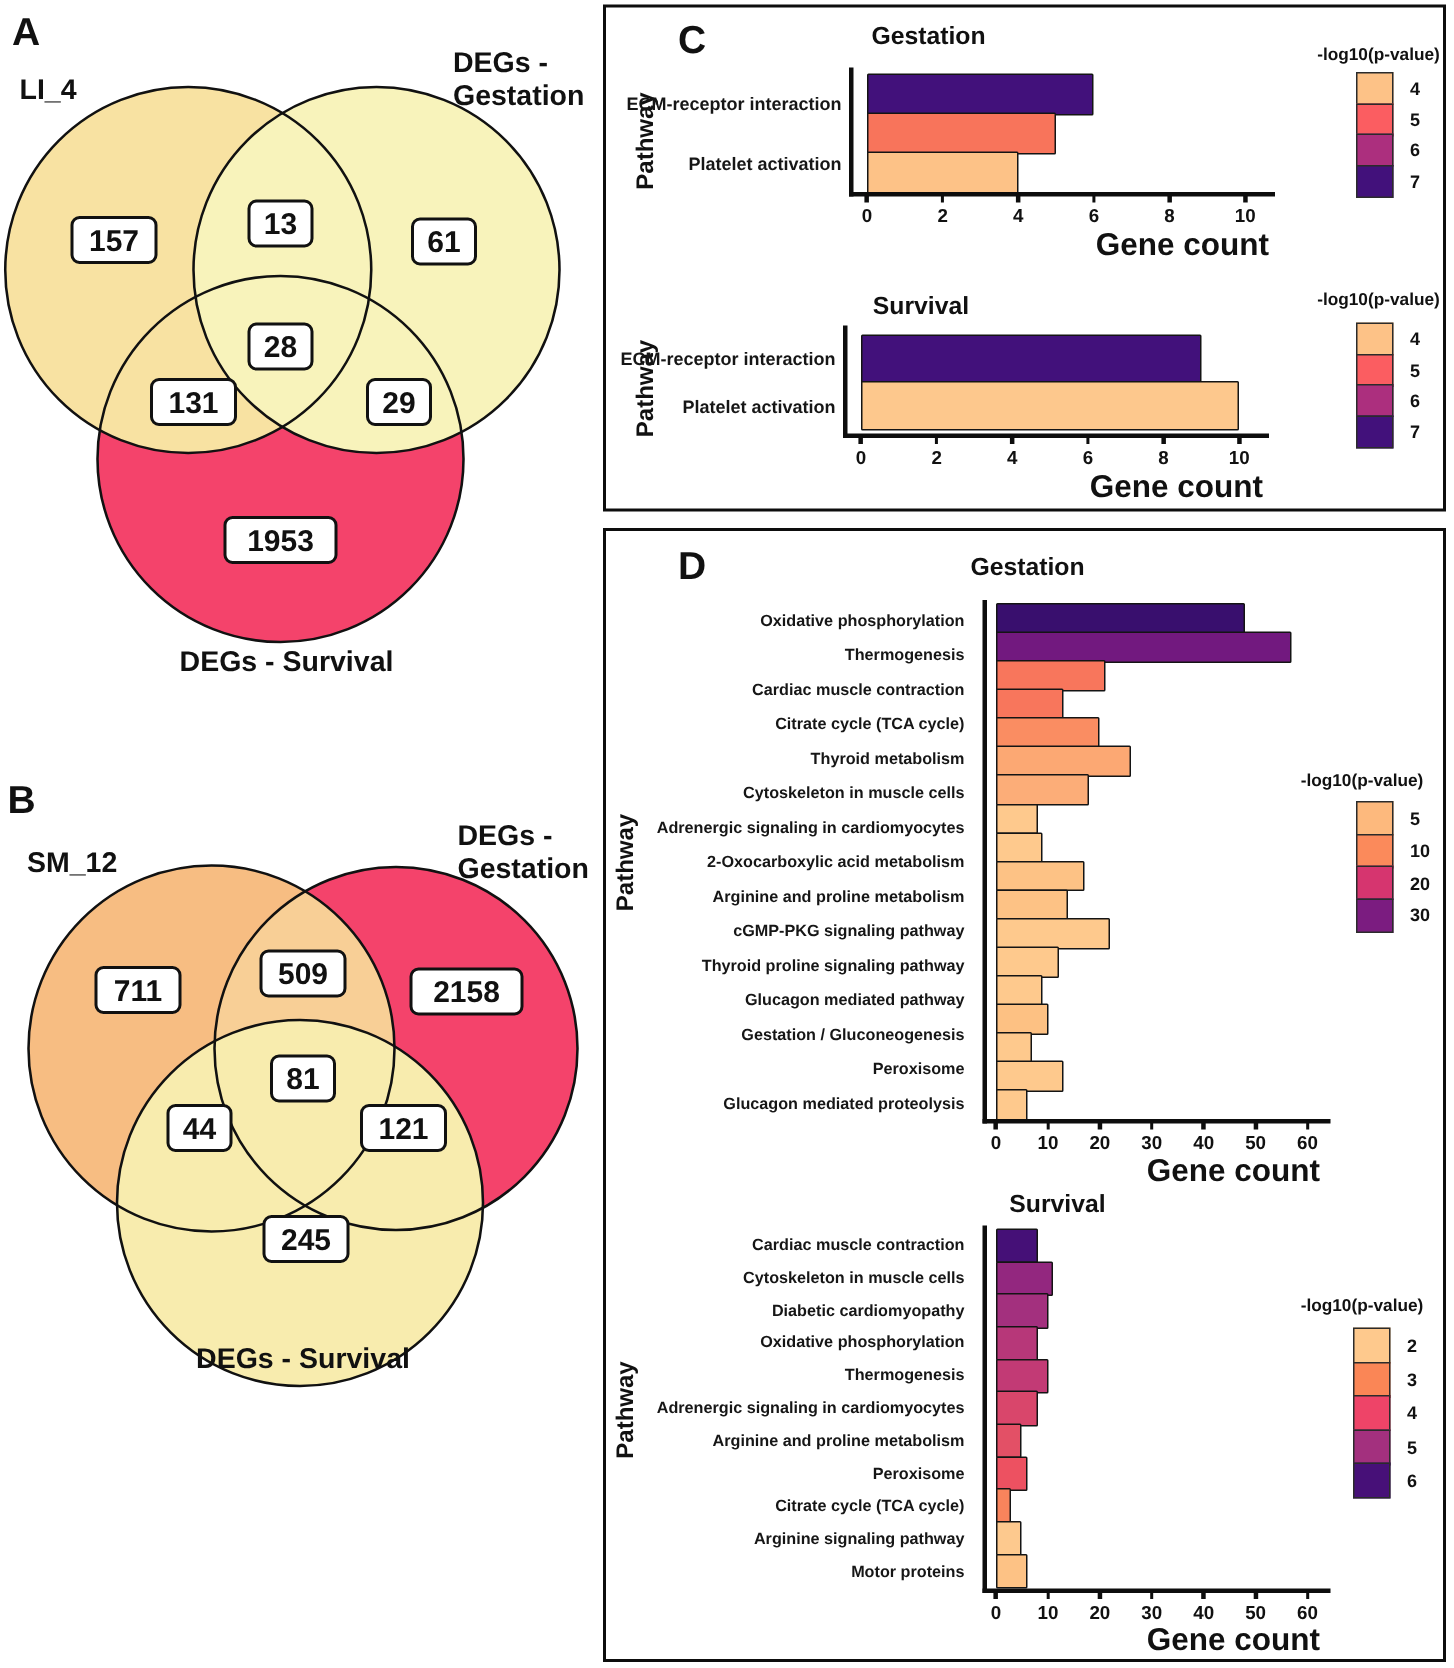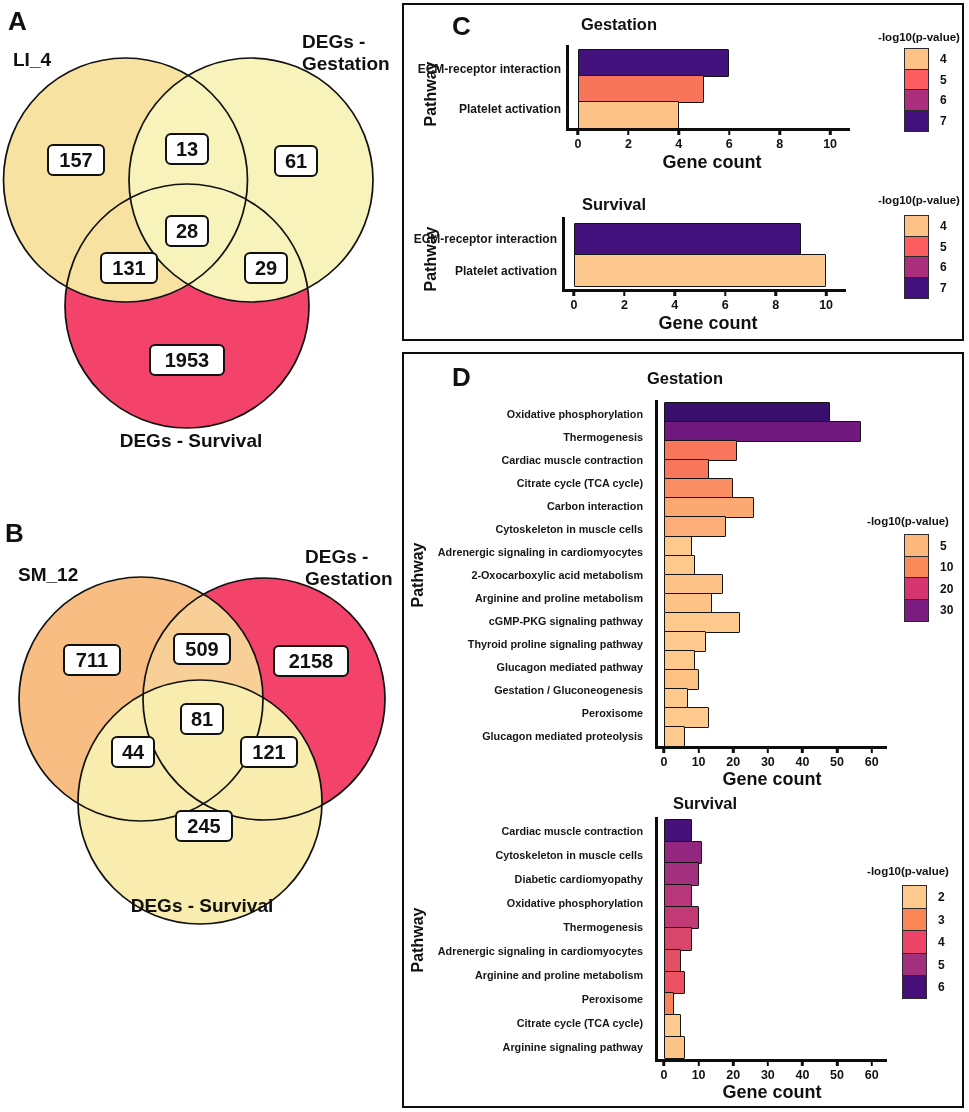--- a/index.html
+++ b/index.html
@@ -1,21 +1,21 @@
 <!DOCTYPE html>
 <html><head>
 <meta charset="utf-8">
 <style>
   html,body{margin:0;padding:0;background:#ffffff;}
   .figure{position:relative;width:969px;height:1112px;background:#ffffff;
           font-family:"Liberation Sans","DejaVu Sans",sans-serif;font-weight:700;color:#111;overflow:hidden;}
   .panel-letter{position:absolute;font-size:26px;font-weight:700;color:#111;}
   .panel-box{position:absolute;border:2.5px solid #0d0d0d;background:#fff;box-sizing:border-box;}
   .chart-title{position:absolute;text-align:center;font-size:16.5px;}
-  .xlabel{position:absolute;text-align:center;font-size:18px;}
+  .xlabel{position:absolute;text-align:right;font-size:21px;}
   .vlabel{position:absolute;white-space:nowrap;font-size:16px;transform:rotate(-90deg);width:70px;text-align:center;}
   .axis-v,.axis-h{position:absolute;background:#0d0d0d;}
   .bars-area{position:absolute;display:flex;flex-direction:column;}
   .bar-row{flex:1;min-height:0;}
   .bar-row + .bar-row{margin-top:-1.6px;}
   .bar{height:100%;border:1.6px solid #141414;box-sizing:border-box;border-radius:1px;}
   .labels-col{position:absolute;display:flex;flex-direction:column;}
   .bar-label{flex:1;display:flex;align-items:center;justify-content:flex-end;
              white-space:nowrap;padding-right:9px;color:#161616;}
   .labels-c .bar-label{font-size:12px;}
@@ -249,21 +249,21 @@
     <div class="panel-letter" style="left:48px;top:8px;">D</div>
 
     <div>
       <div class="chart-title" style="left:131px;top:15px;width:300px;">Gestation</div>
       <div class="vlabel" style="left:-21px;top:212px;">Pathway</div>
       <div class="labels-col labels-d" style="left:4px;top:48px;width:244px;height:345px;">
           <div class="bar-label">Oxidative phosphorylation</div>
           <div class="bar-label">Thermogenesis</div>
           <div class="bar-label">Cardiac muscle contraction</div>
           <div class="bar-label">Citrate cycle (TCA cycle)</div>
-          <div class="bar-label">Carbon interaction</div>
+          <div class="bar-label">Thyroid metabolism</div>
           <div class="bar-label">Cytoskeleton in muscle cells</div>
           <div class="bar-label">Adrenergic signaling in cardiomyocytes</div>
           <div class="bar-label">2-Oxocarboxylic acid metabolism</div>
           <div class="bar-label">Arginine and proline metabolism</div>
           <div class="bar-label">cGMP-PKG signaling pathway</div>
           <div class="bar-label">Thyroid proline signaling pathway</div>
           <div class="bar-label">Glucagon mediated pathway</div>
           <div class="bar-label">Gestation / Gluconeogenesis</div>
           <div class="bar-label">Peroxisome</div>
           <div class="bar-label">Glucagon mediated proteolysis</div>
@@ -366,20 +366,21 @@
           <div class="bar-label">Cardiac muscle contraction</div>
           <div class="bar-label">Cytoskeleton in muscle cells</div>
           <div class="bar-label">Diabetic cardiomyopathy</div>
           <div class="bar-label">Oxidative phosphorylation</div>
           <div class="bar-label">Thermogenesis</div>
           <div class="bar-label">Adrenergic signaling in cardiomyocytes</div>
           <div class="bar-label">Arginine and proline metabolism</div>
           <div class="bar-label">Peroxisome</div>
           <div class="bar-label">Citrate cycle (TCA cycle)</div>
           <div class="bar-label">Arginine signaling pathway</div>
+          <div class="bar-label">Motor proteins</div>
         </div>
       <div class="axis-v" style="left:251px;top:463px;width:3px;height:245px;"></div>
       <div class="bars-area" style="left:260px;top:465px;width:216px;height:240px;">
           <div class="bar-row">
             <div class="bar" style="width: 12.8205%; background: rgb(69, 16, 119);"></div>
           </div>
           <div class="bar-row">
             <div class="bar" style="width: 17.6282%; background: rgb(147, 39, 127);"></div>
           </div>
           <div class="bar-row">

